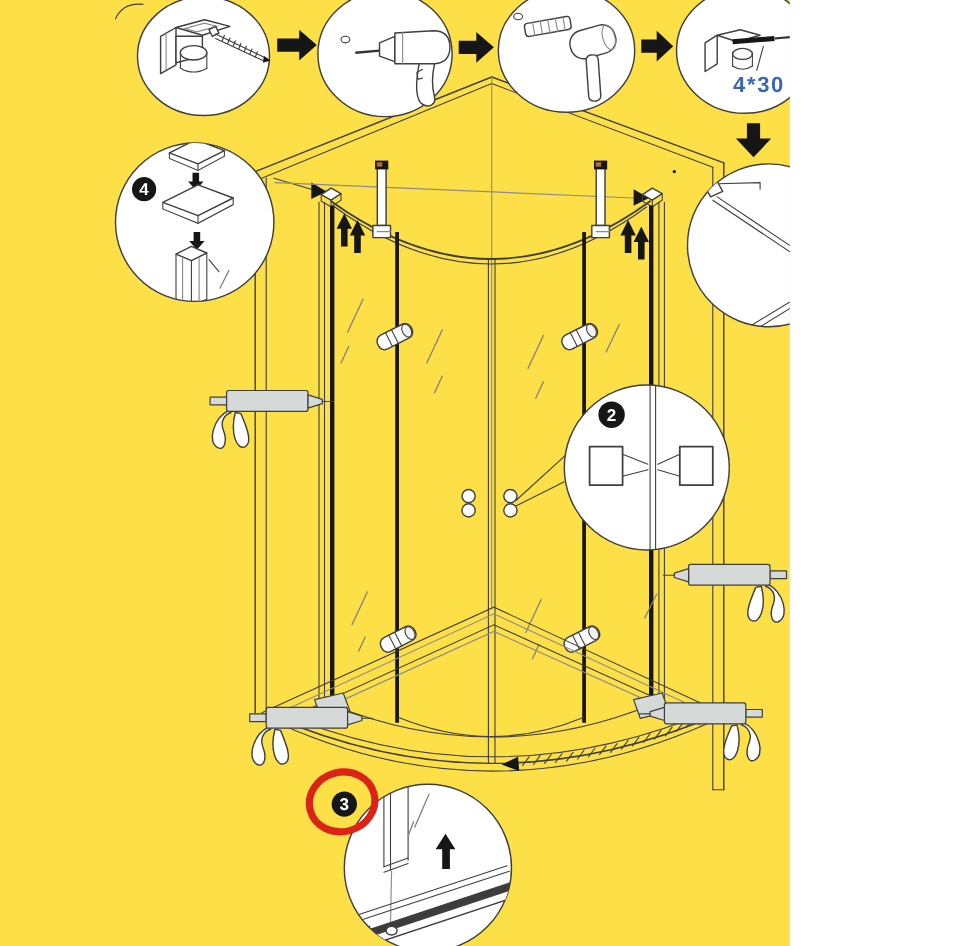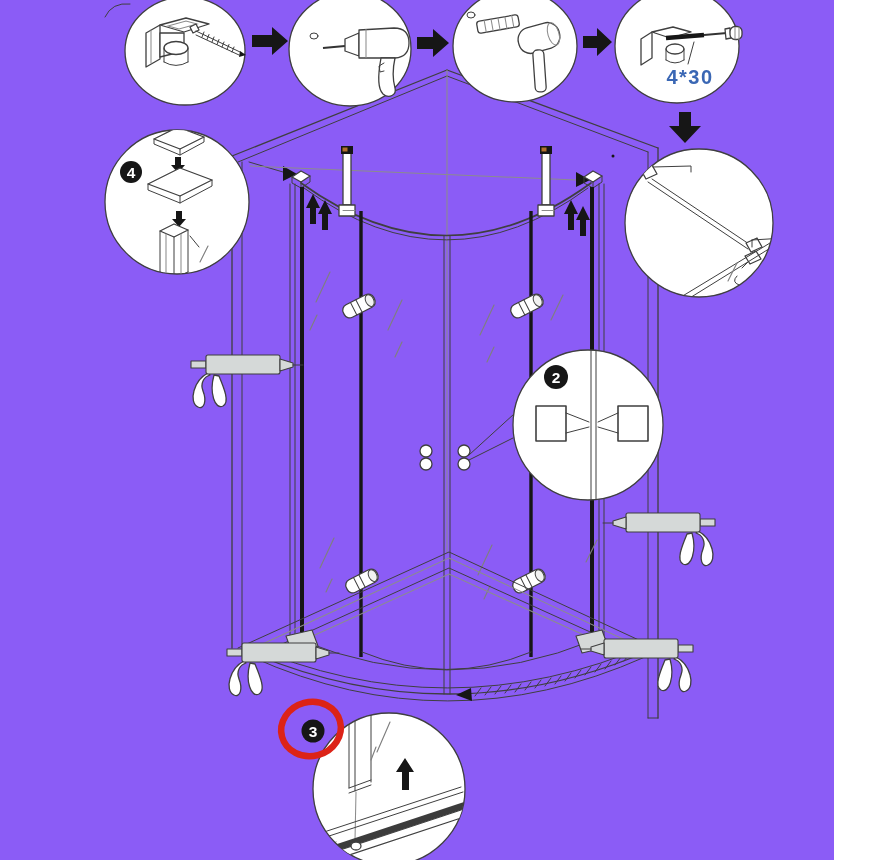--- a/index.html
+++ b/index.html
@@ -1,20 +1,20 @@
 <!DOCTYPE html>
 <html style="--line: #3f3f3f; --dark: #161616; --thin: #8c8c8c; --red: #dc2317; --blue: #3a67b4; --tool_gray: #d5d9d8; --pin_accent: #b06f2d; --shine: #7f7f7f;"><head>
 <meta charset="utf-8">
 <style>
   :root{
     --line:#3f3f3f; --dark:#161616; --thin:#8c8c8c; --red:#dc2317;
     --blue:#3a67b4; --tool_gray:#d5d9d8; --pin_accent:#b06f2d; --shine:#7f7f7f;
   }
   html,body{margin:0;padding:0;background:#ffffff;}
-  #stage{width:834px;height:860px;background:#8b5cf6;overflow:hidden;position:relative;}
+  #stage{width:718px;height:860px;background:#fde047;overflow:hidden;position:relative;}
   svg{display:block;}
   .ln{fill:none;stroke:var(--line);stroke-width:1.3;stroke-linecap:round;stroke-linejoin:round}
   .ln1{fill:none;stroke:var(--line);stroke-width:1;stroke-linecap:round}
   .ln2{fill:none;stroke:var(--line);stroke-width:1.7;stroke-linecap:round}
   .thn{fill:none;stroke:var(--thin);stroke-width:1.05;stroke-linecap:round}
   .shn{fill:none;stroke:var(--shine);stroke-width:1.15;stroke-linecap:round}
   .wf{fill:#fff;stroke:var(--line);stroke-width:1.3;stroke-linejoin:round}
   .wf2{fill:#fff;stroke:var(--line);stroke-width:1.6;stroke-linejoin:round}
   .dk{fill:var(--dark);stroke:none}
   .thick{fill:none;stroke:var(--dark);stroke-width:4;stroke-linecap:butt}

